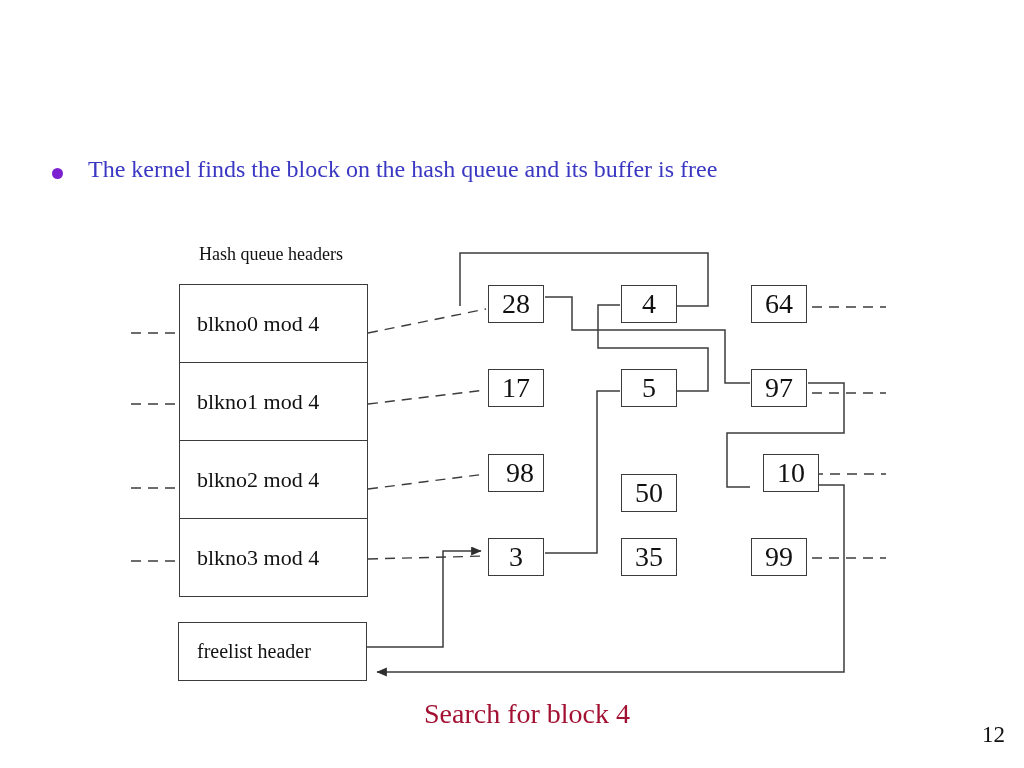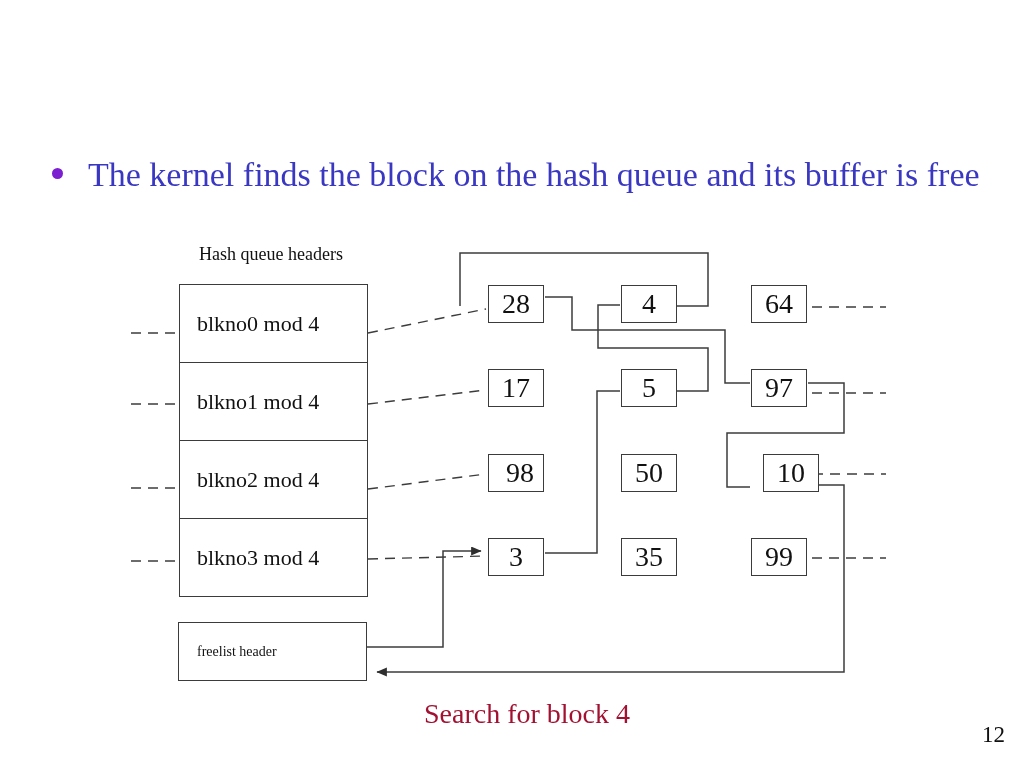--- a/index.html
+++ b/index.html
@@ -23,21 +23,21 @@
   .bullet-line{
     position:absolute;top:156px;left:52px;width:950px;
     display:flex;align-items:flex-start;
   }
   .bullet-dot{
     width:11px;height:11px;border-radius:50%;
     background:#7b1fd1;
     margin-top:12px;margin-right:25px;flex:0 0 auto;
   }
   .bullet-text{
-    font-size:34px;color:#3a38c2;white-space:nowrap;
+    font-size:24px;color:#3a38c2;white-space:nowrap;
   }
   
   .lines-svg{position:absolute;left:0;top:0;width:1024px;height:768px;}
   .hash-label{
     position:absolute;left:199px;top:244px;
     font-size:18px;color:#111;white-space:nowrap;
   }
   .header-table{
     position:absolute;left:179px;top:284px;width:189px;height:313px;
     border:1.5px solid #3b3b3b;box-sizing:border-box;
@@ -53,21 +53,21 @@
   .buffer-box{
     position:absolute;width:56px;height:38px;
     border:1.6px solid #3b3b3b;box-sizing:border-box;background:#fff;
     display:flex;align-items:center;justify-content:center;
     font-size:28px;color:#111;
   }
   .freelist-box{
     position:absolute;left:178px;top:622px;width:189px;height:59px;
     border:1.5px solid #3b3b3b;box-sizing:border-box;background:#fff;
     display:flex;align-items:center;padding-left:18px;
-    font-size:14px;color:#111;white-space:nowrap;
+    font-size:20px;color:#111;white-space:nowrap;
   }
   
   .caption{
     position:absolute;left:424px;top:698px;
     font-size:28px;font-weight:normal;color:#a31132;white-space:nowrap;
   }
   .page-number{
     position:absolute;left:982px;top:722px;
     font-size:23px;color:#111;
   }
@@ -129,21 +129,21 @@
 
   <div class="buffer-box" style="left:488px;top:285px;">28</div>
   <div class="buffer-box" style="left:621px;top:285px;">4</div>
   <div class="buffer-box" style="left:751px;top:285px;">64</div>
 
   <div class="buffer-box" style="left:488px;top:369px;">17</div>
   <div class="buffer-box" style="left:621px;top:369px;">5</div>
   <div class="buffer-box" style="left:751px;top:369px;">97</div>
 
   <div class="buffer-box" style="left:488px;top:454px;padding-left:8px;">98</div>
-  <div class="buffer-box" style="left:621px;top:454px;text-align:right;">50</div>
+  <div class="buffer-box" style="left:621px;top:474px;text-align:right;">50</div>
   <div class="buffer-box" style="left:751px;top:454px;margin-left:12px;">10</div>
 
   <div class="buffer-box" style="left:488px;top:538px;">3</div>
   <div class="buffer-box" style="left:621px;top:538px;">35</div>
   <div class="buffer-box" style="left:751px;top:538px;">99</div>
 
   <div class="freelist-box">freelist header</div>
 
   <div class="caption">Search for block 4</div>
 

